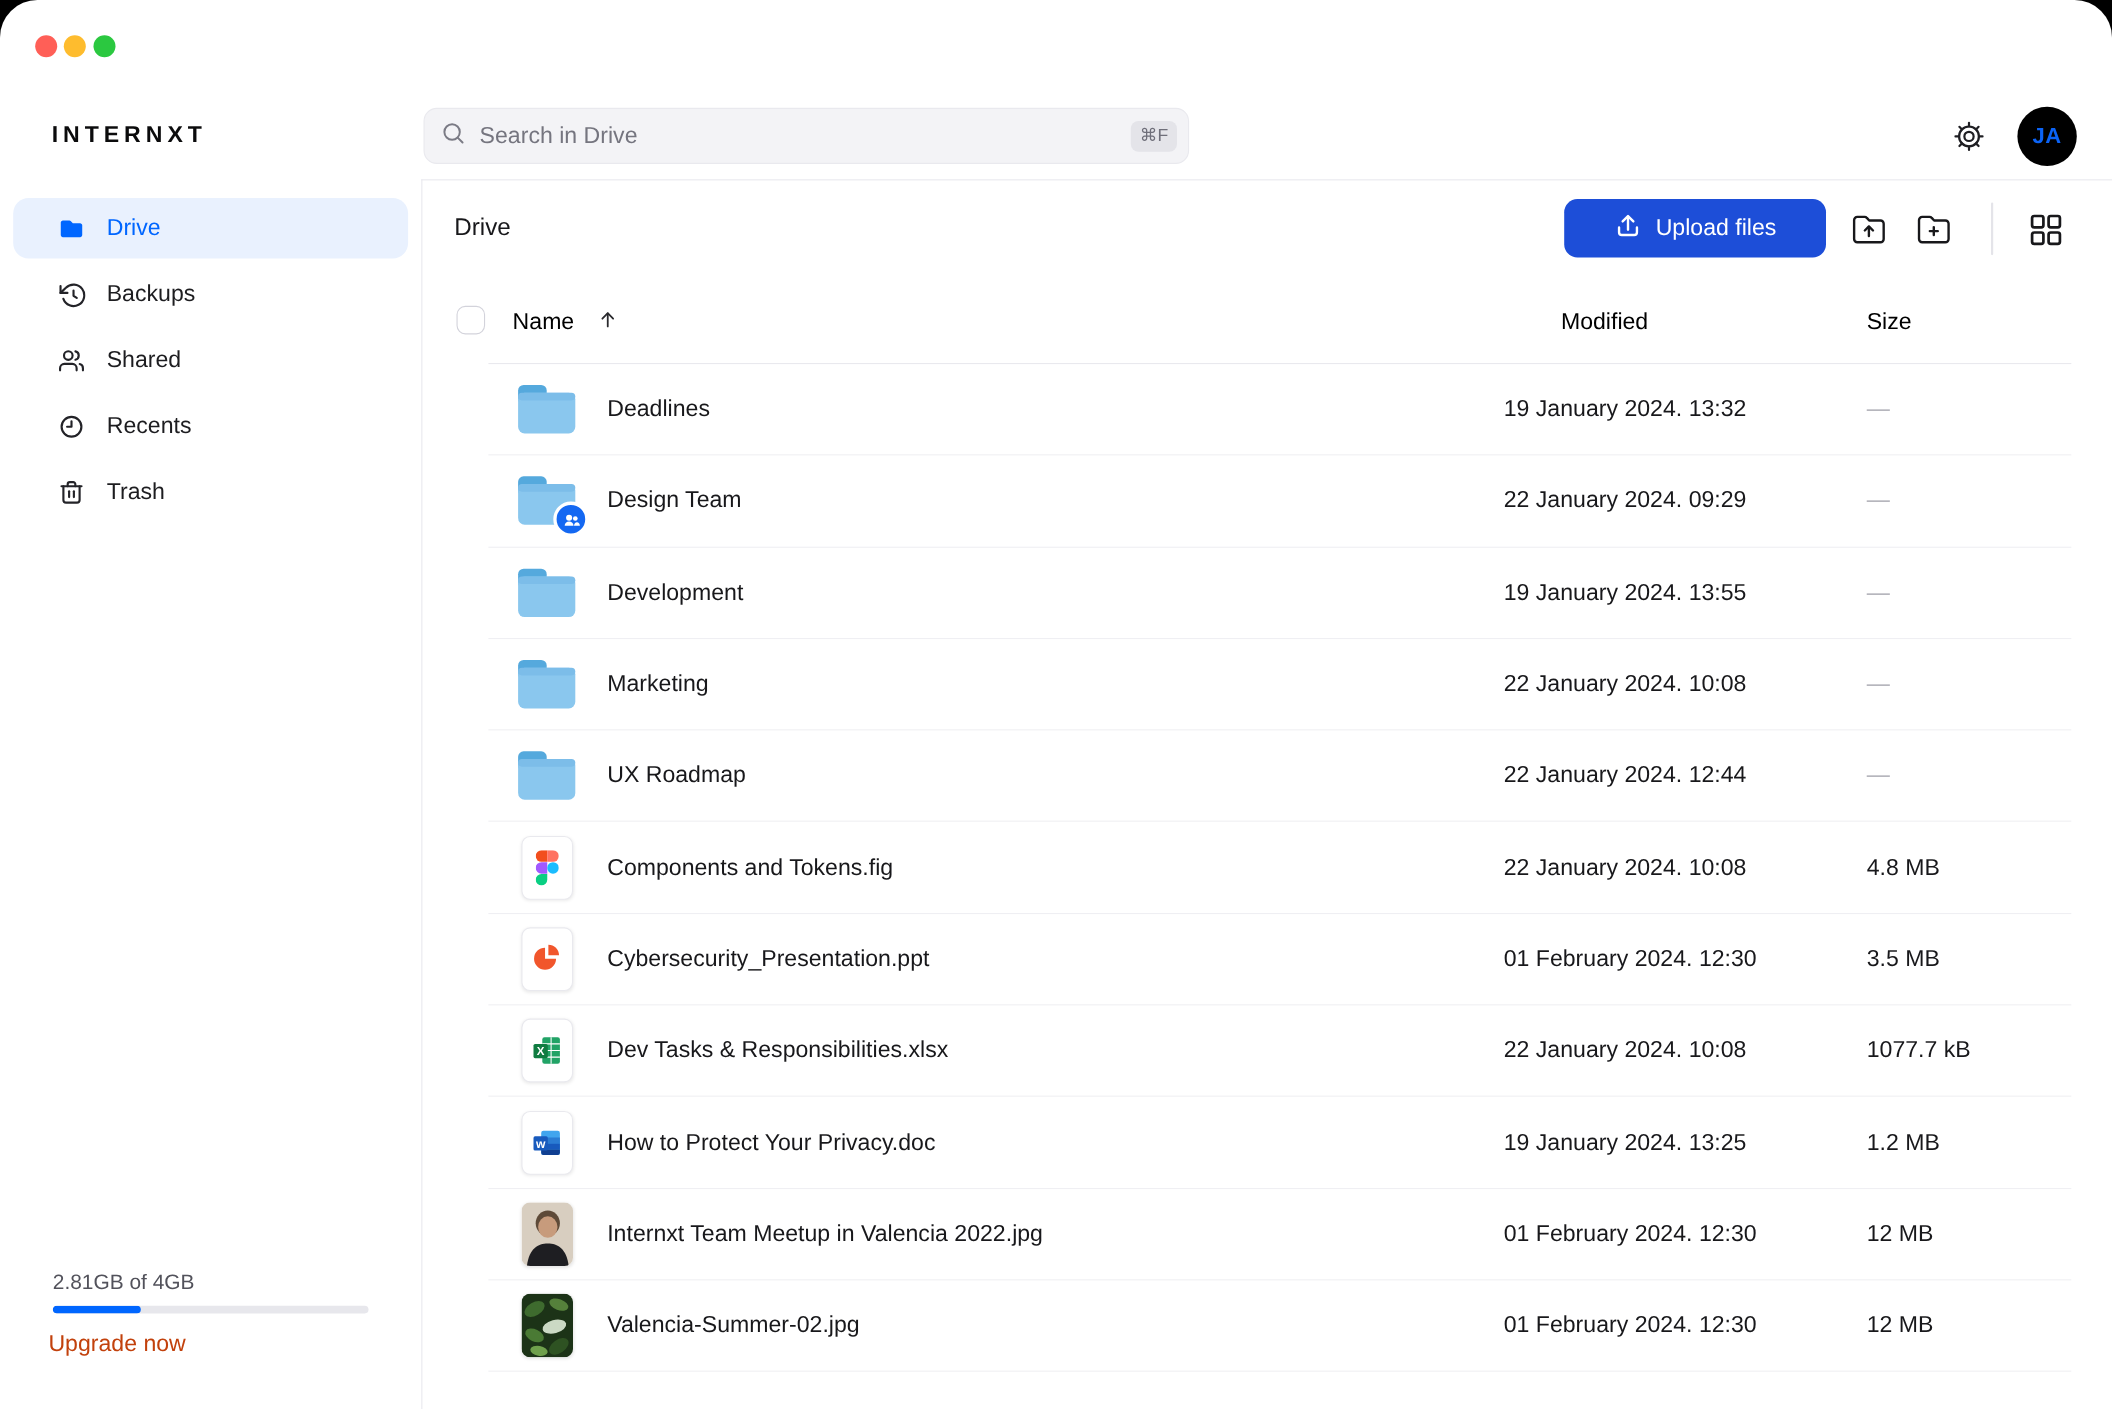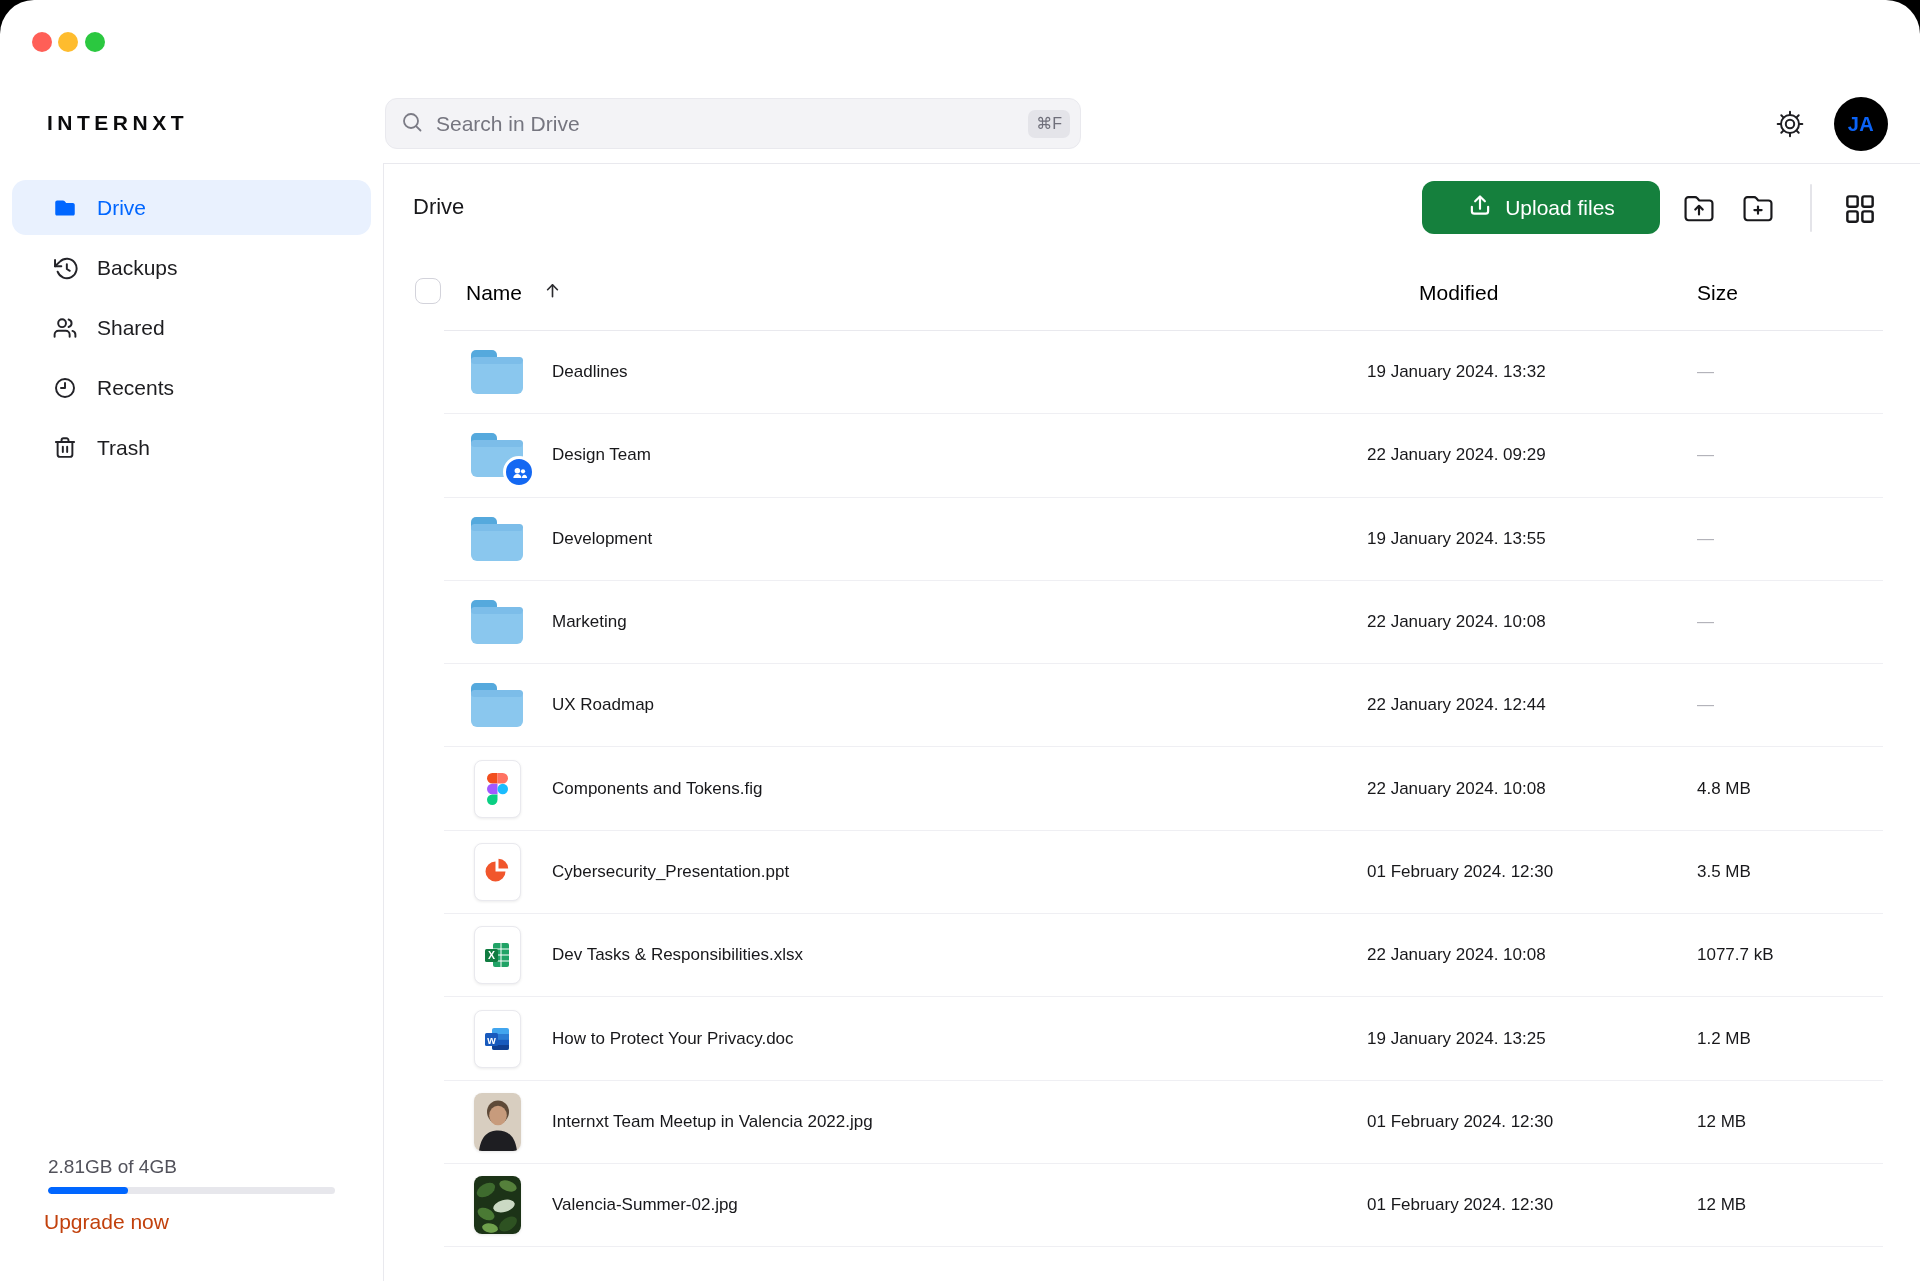--- a/index.html
+++ b/index.html
@@ -32,35 +32,35 @@
   .nav-item .ic { width:26px; height:26px; margin-right:19px; flex:none; display:flex; align-items:center; justify-content:center; }
   .nav-item.active { background:#E9F1FE; color:#0066FF; font-weight:500; }
 
   .storage-usage { position:absolute; left:48px; top:1156px; font-size:19px; color:#52525B; }
   .storage-bar { position:absolute; left:48px; top:1187px; width:287px; height:7px; border-radius:4px; background:#E7E7EC; overflow:hidden; }
   .storage-bar .fill { height:100%; background:#0066FF; border-radius:4px; }
   .upgrade { position:absolute; left:44px; top:1210px; font-size:21px; font-weight:500; color:#c2410c; cursor:pointer; }
 
   
   .page-title { position:absolute; left:413px; top:194px; font-size:22px; font-weight:500; color:#18181B; }
-  .upload-btn { position:absolute; left:1422px; top:181px; width:238px; height:53px; border:none; border-radius:12px; background:#15803d; color:#fff; font-family:"Liberation Sans",sans-serif; font-size:21px; font-weight:500; display:flex; align-items:center; justify-content:center; gap:12px; cursor:pointer; }
+  .upload-btn { position:absolute; left:1422px; top:181px; width:238px; height:53px; border:none; border-radius:12px; background:#1d4ed8; color:#fff; font-family:"Liberation Sans",sans-serif; font-size:21px; font-weight:500; display:flex; align-items:center; justify-content:center; gap:12px; cursor:pointer; }
   .tool-btn { position:absolute; background:none; border:none; cursor:pointer; padding:0; }
   .tool-sep { position:absolute; left:1810px; top:184px; width:2px; height:48px; background:#E4E4E9; border-radius:1px; }
 
   
   .checkbox { position:absolute; left:415px; top:278px; width:26px; height:26px; border:1.5px solid #D3D3DB; border-radius:8px; background:#fff; cursor:pointer; }
   .col { position:absolute; top:281px; font-size:21px; color:#000000; cursor:pointer; }
   .col.name{ left:466px; } .col.modified{ left:1419px; } .col.size{ left:1697px; }
   .sort-arrow { position:absolute; left:541px; top:279px; }
   .header-line { position:absolute; left:444px; top:330px; width:1439px; height:1px; background:#E9E9EE; }
 
   .rows { position:absolute; left:444px; top:331px; width:1439px; }
   .row { position:relative; height:83.3px; border-bottom:1px solid #EFEFF3; cursor:pointer; }
   .row .icon-box { position:absolute; left:23px; top:50%; transform:translateY(-50%); width:60px; display:flex; justify-content:center; }
-  .row .cell { position:absolute; top:50%; transform:translateY(-50%); font-size:17px; color:#18181B; white-space:nowrap; }
+  .row .cell { position:absolute; top:50%; transform:translateY(-50%); font-size:21px; color:#18181B; white-space:nowrap; }
   .row .c-name{ left:108px; } .row .c-mod{ left:923px; } .row .c-size{ left:1253px; }
   .row .c-size.dash { color:#B1B1B9; }
 
   .folder-wrap { position:relative; width:58px; height:48px; }
   .badge { position:absolute; right:-9px; bottom:-9px; width:32px; height:32px; border-radius:50%; background:#1468F2; border:3px solid #fff; display:flex; align-items:center; justify-content:center; }
   .file-card { width:47px; height:58px; background:#fff; border:1px solid #E9E9EE; border-radius:8px; box-shadow:0 1px 3px rgba(0,0,0,.08); display:flex; align-items:center; justify-content:center; }
   .photo-card { width:47px; height:58px; border-radius:8px; overflow:hidden; box-shadow:0 1px 3px rgba(0,0,0,.10); }
   .photo-card svg { display:block; }
 </style>
 </head>

